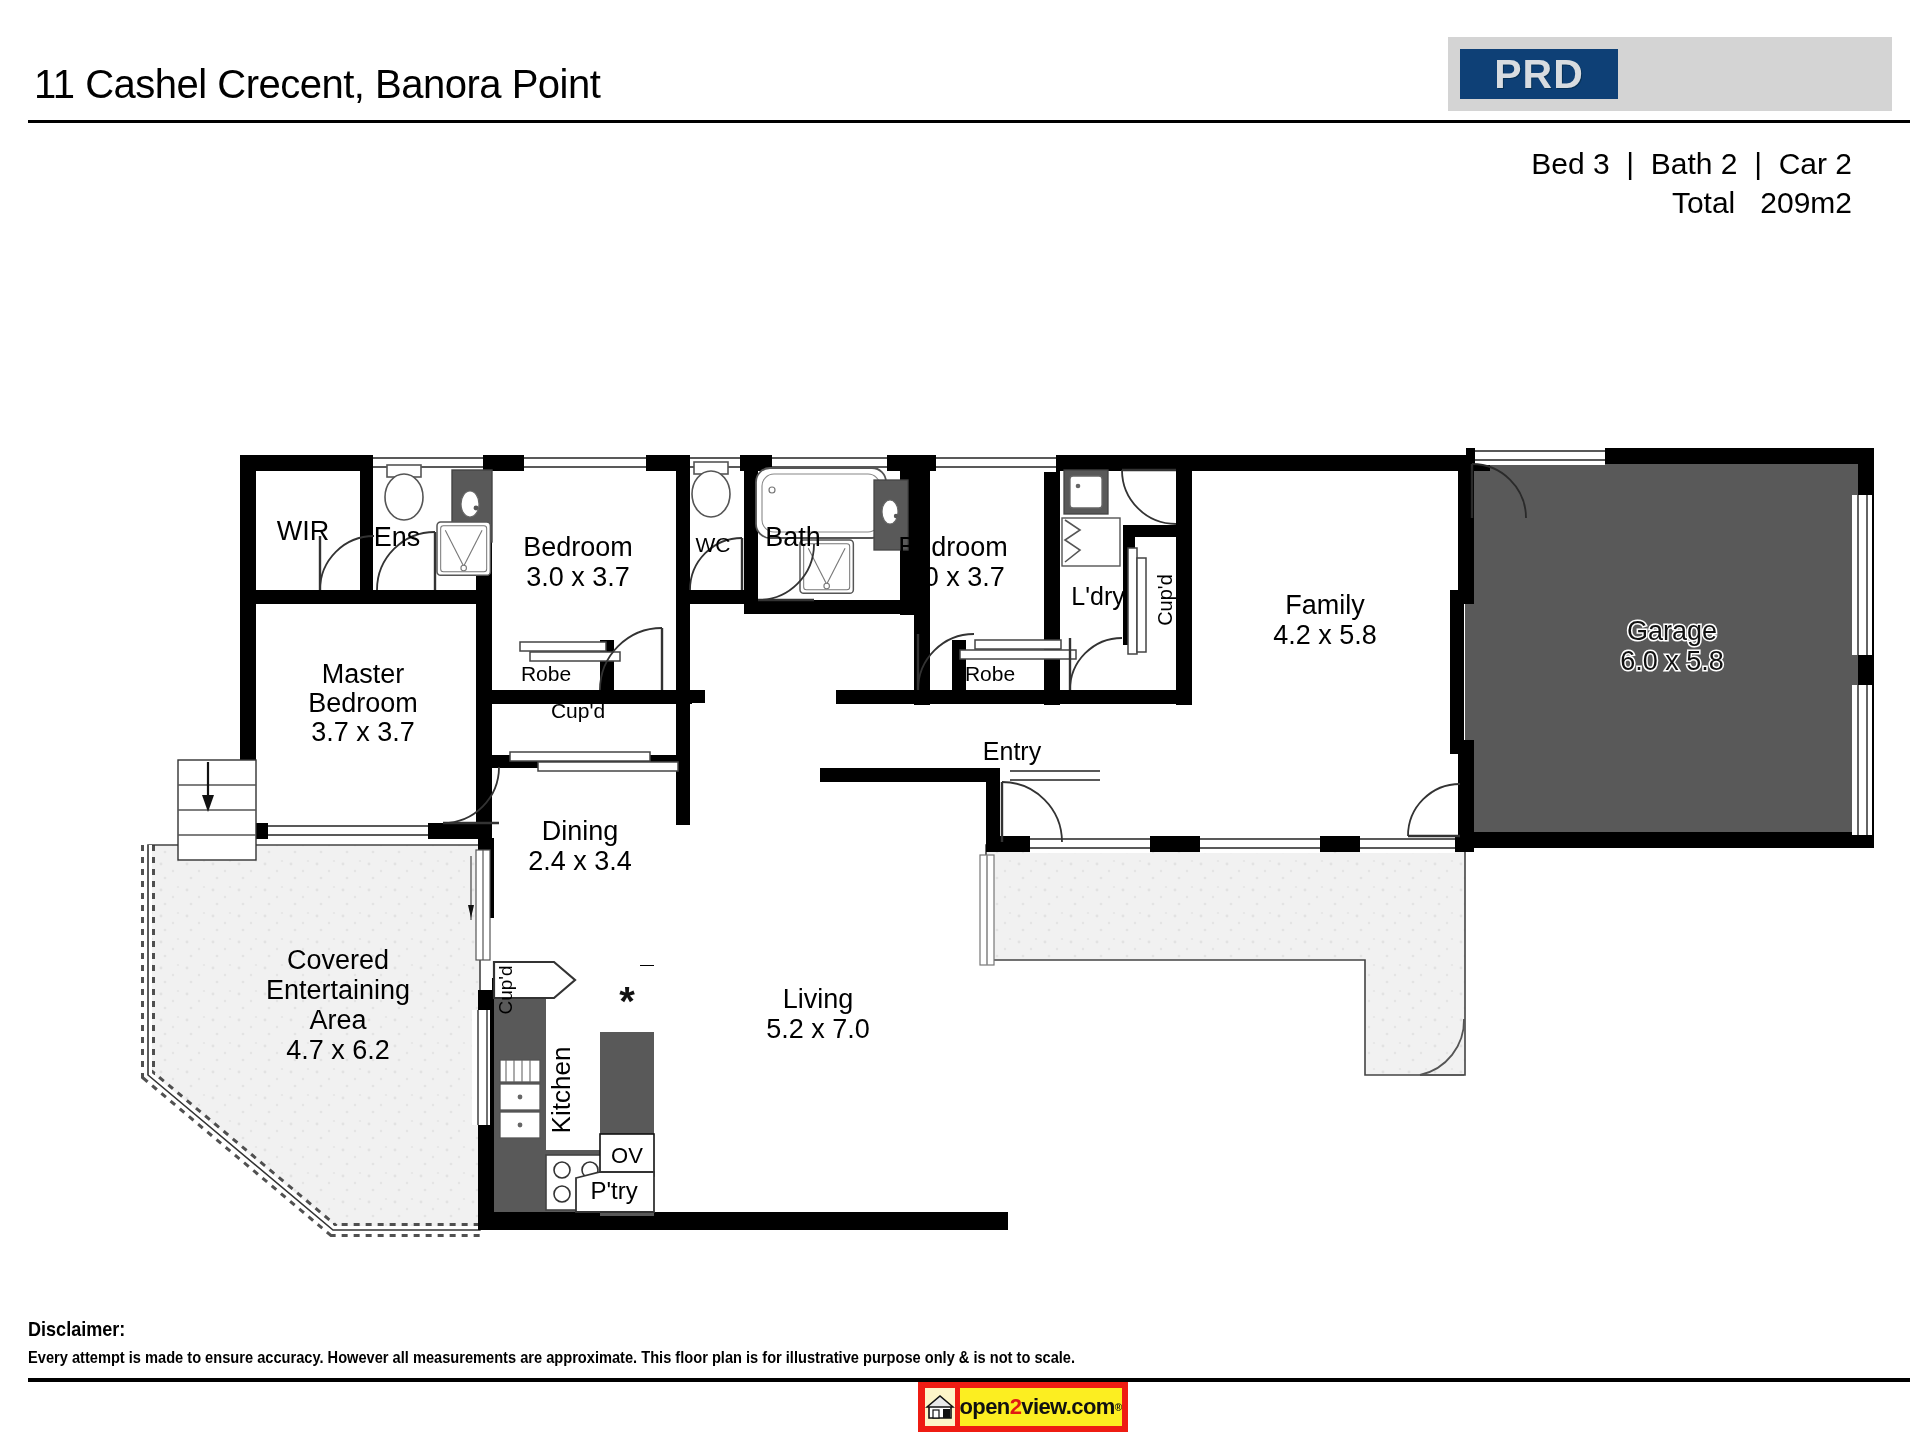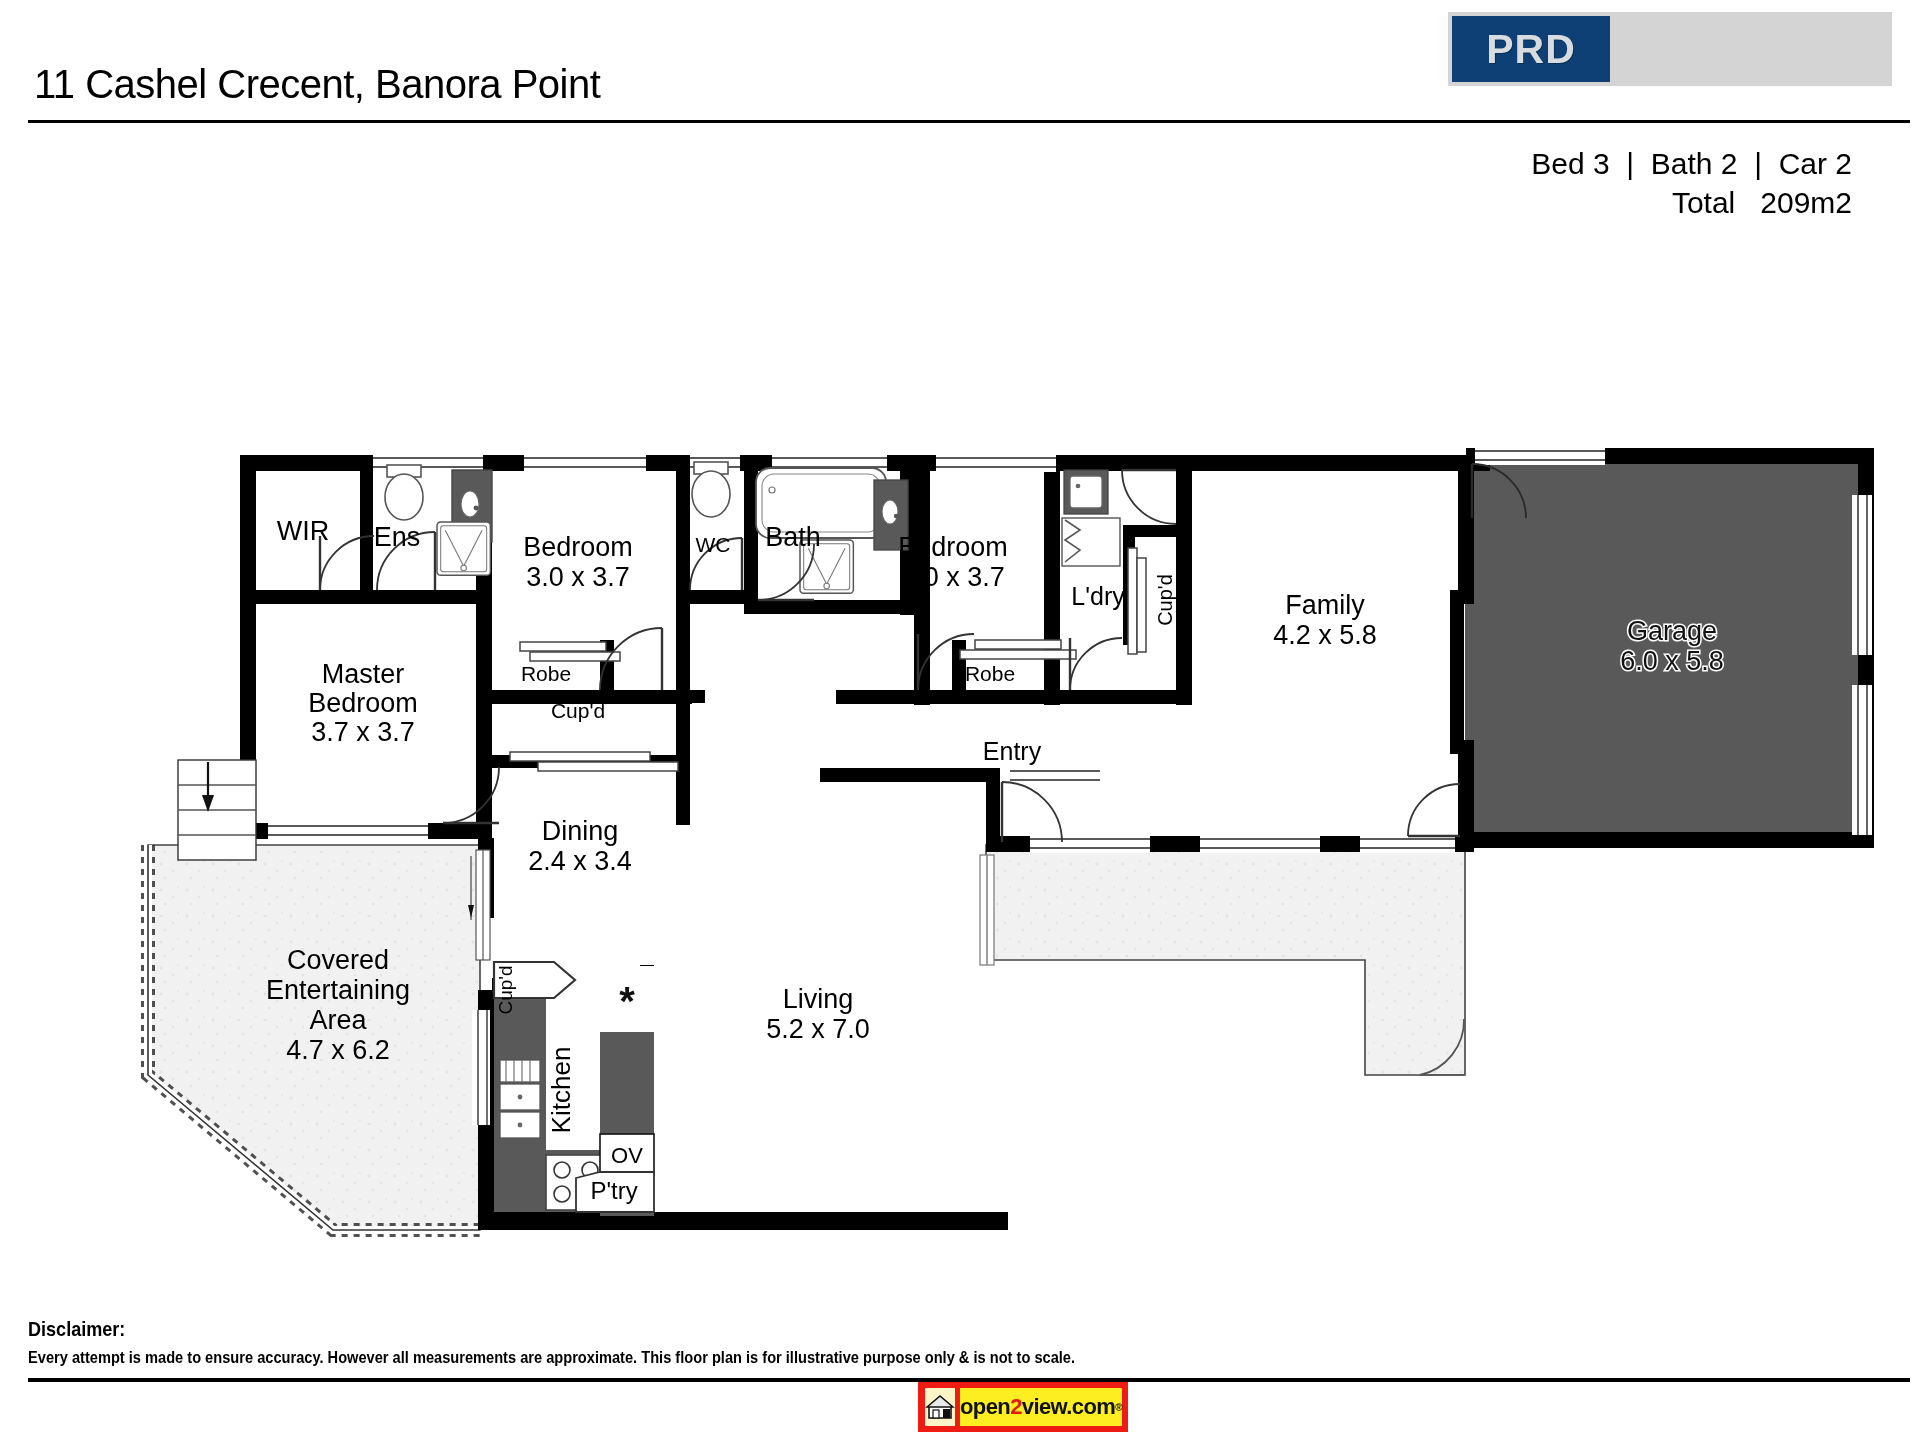--- a/index.html
+++ b/index.html
@@ -29,24 +29,24 @@
   #title-rule {
     position: absolute;
     left: 28px; top: 120px;
     width: 1882px; height: 3px;
     background: #000;
   }
 
   
   #prd-logo {
     position: absolute;
-    left: 1448px; top: 12px;
+    left: 1448px; top: 37px;
     width: 444px; height: 74px;
     background: #d4d4d4;
-    padding: 4px;
+    padding: 12px;
     display: flex;
   }
   #prd-blue {
     background: #0e4076;
     width: 158px;
     display: flex; align-items: center; justify-content: center;
   }
   #prd-blue span {
     color: #d8dce0;
     font-size: 41px;
@@ -111,21 +111,21 @@
     width: 1882px; height: 4px;
     background: #000;
   }
   
   #o2v {
     position: absolute;
     left: 918px; top: 1382px;
     width: 210px; height: 50px;
     background: #ee1c13;
     padding: 5px 7px;
-    display: flex; align-items: center; gap: 5px;
+    display: flex; align-items: center; gap: 5px; justify-content: center;
   }
   #o2v-house {
     width: 38px; height: 38px;
     background: #fdf5c8;
     display: flex; align-items: center; justify-content: center;
   }
   #o2v-text {
     flex: 1; height: 38px;
     background: #fcee21;
     display: flex; align-items: center; justify-content: center;

